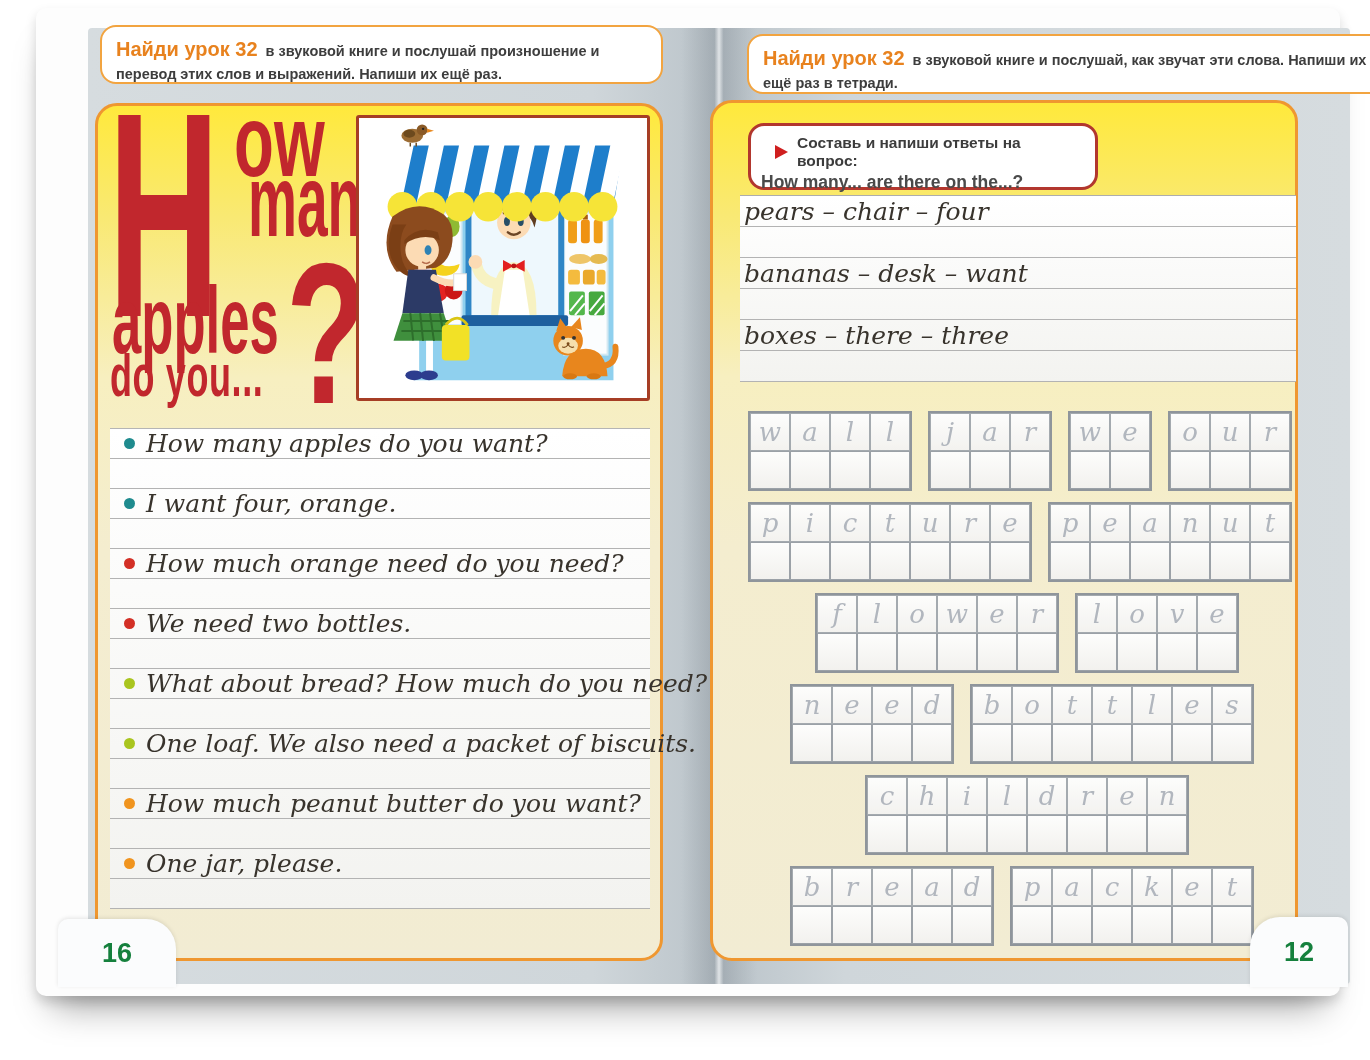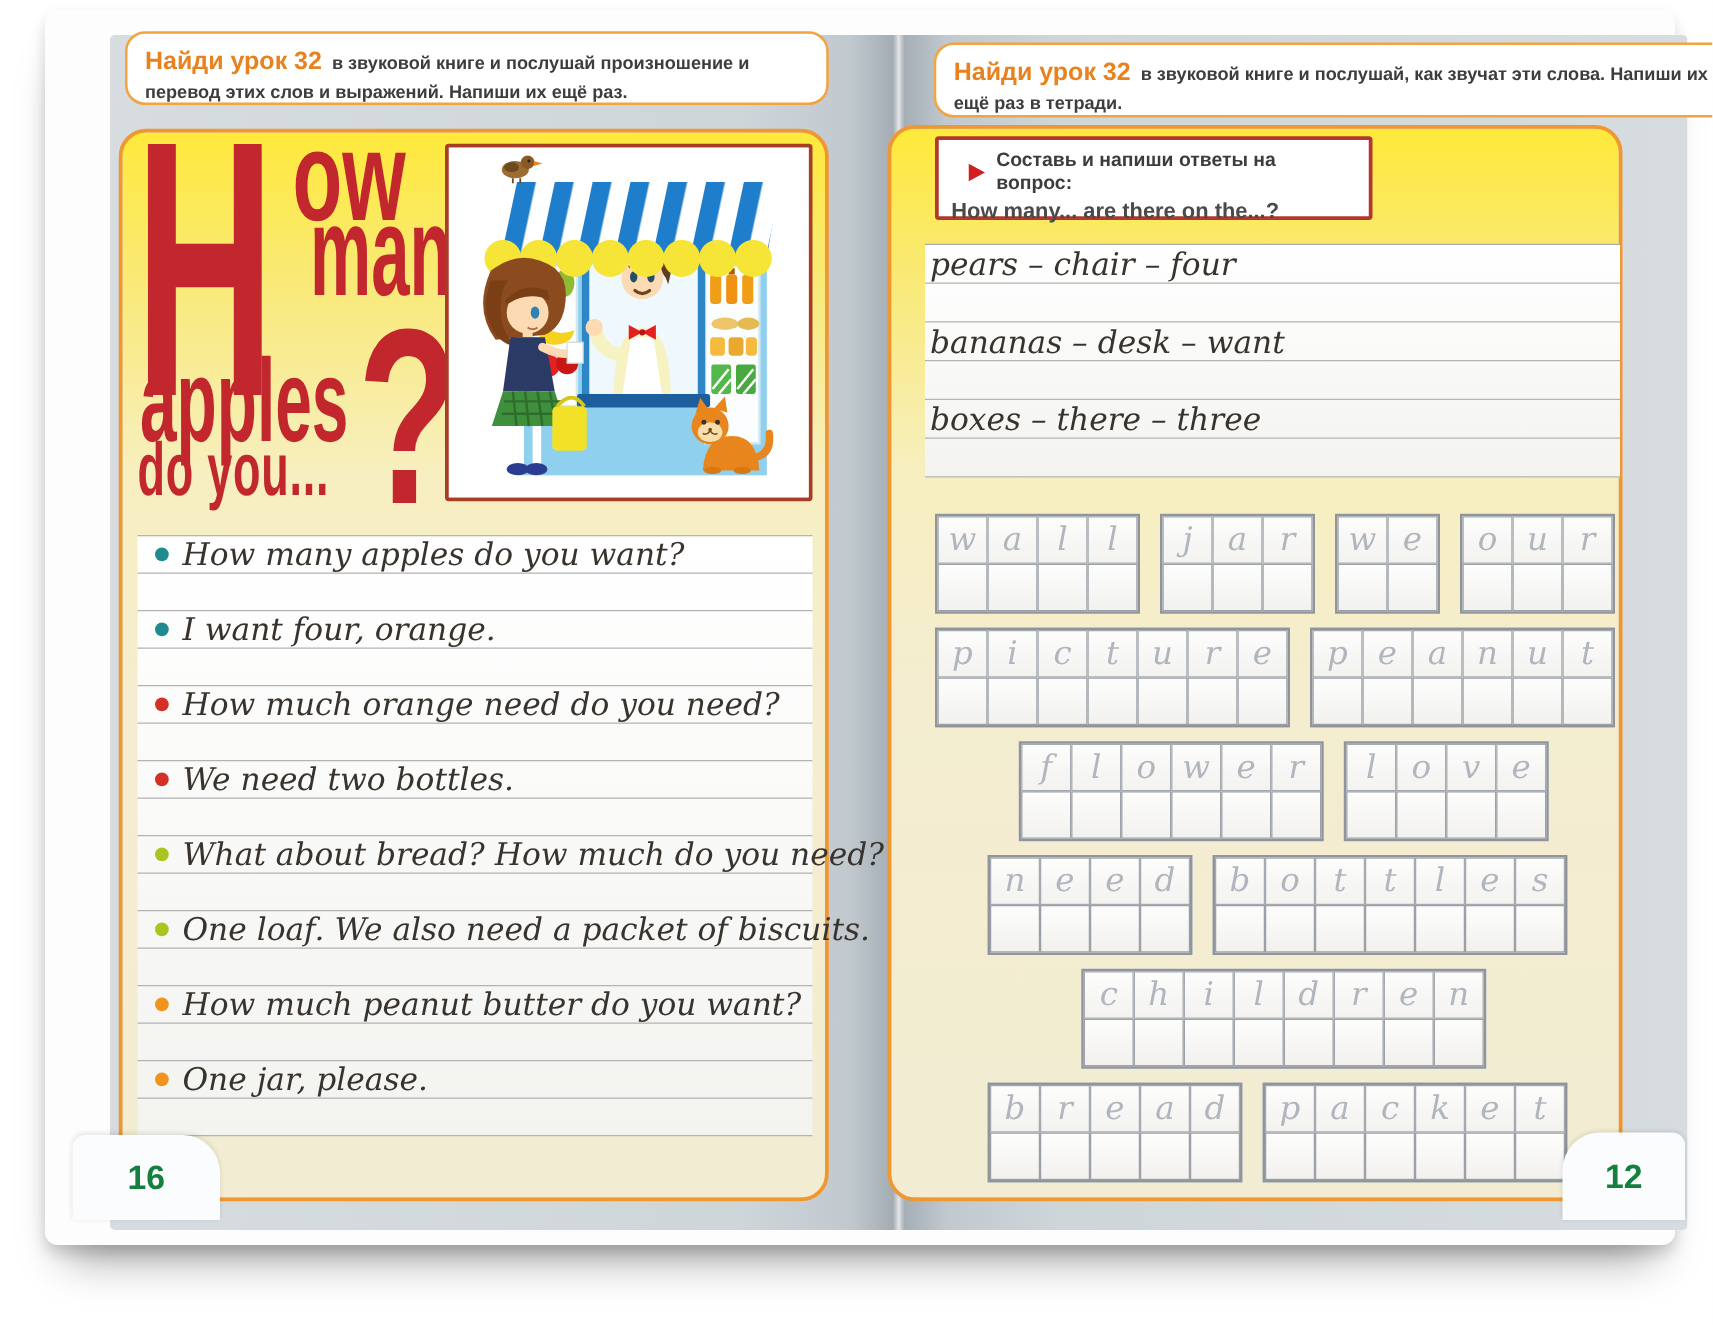--- a/index.html
+++ b/index.html
@@ -52,40 +52,40 @@
   .answers-panel { position:absolute; left:27px; top:92px; width:556px; height:187px;
                 background:linear-gradient(180deg,#ffffff 0%,#f3f3f0 100%); border-top:1px solid #adadad; }
   .rule-row { display:flex; align-items:flex-end; border-bottom:1px solid #b3b3b3; padding-left:12px; }
   .list-panel .rule-row { height:30px; }
   .answers-panel .rule-row { height:31px; padding-left:4px; }
   .bullet { width:11px; height:11px; border-radius:50%; margin:0 11px 9px 2px; flex:0 0 auto; }
   .hw { font-family:"DejaVu Serif", serif; font-style:italic; font-size:25px;
         color:#38332c; line-height:1; padding-bottom:2px; white-space:nowrap; }
 
   
-  .ex-box { position:absolute; left:35px; top:6px; width:350px; height:67px; background:#fff;
-            border:3px solid #b2372e; border-radius:3px; padding:8px 28px 6px 10px; }
+  .ex-box { position:absolute; left:35px; top:20px; width:350px; height:67px; background:#fff;
+            border:3px solid #b2372e; border-radius:16px; padding:8px 28px 6px 10px; }
   .ex-line1 { display:flex; align-items:center; gap:9px; padding-left:14px; }
   .tri { width:0; height:0; border-left:13px solid #cf1f1f; border-top:7px solid transparent;
          border-bottom:7px solid transparent; flex:0 0 auto; }
   .ex-ru { font-weight:bold; font-size:15.5px; color:#3c3c3c; }
   .ex-en { font-weight:bold; font-size:17.5px; color:#4a4a4a; margin-top:2px; }
 
   
   .trace-area { position:absolute; left:0; top:308px; width:100%; }
   .trace-row { display:flex; gap:16px; margin-bottom:11px; }
   .trace-block { display:grid; grid-auto-rows:38px; border:2px solid #8f959b; background:#fff; }
   .trace-cell { border:1px solid #9ba1a7; background:linear-gradient(180deg,#fdfdfc,#f2f1ee);
                 display:flex; align-items:center; justify-content:center; }
   .trace-cell.letter { font-family:"DejaVu Serif", serif; font-style:italic; font-size:26px;
                        color:#a9afb7; opacity:.9; }
 
   
   .page-tab { position:absolute; background:#fbfcfd; display:flex; align-items:center; justify-content:center;
-              color:#15803d; font-weight:bold; font-size:27px; box-shadow:0 -1px 4px rgba(0,0,0,.10); }
+              color:#15803d; font-weight:bold; font-size:27px; box-shadow:0 -1px 4px rgba(0,0,0,.10);margin-top:11px; }
   .tab-left  { left:58px;   top:908px; width:118px; height:68px; border-radius:10px 30px 0 0; }
   .tab-right { left:1250px; top:906px; width:98px;  height:70px; border-radius:30px 10px 0 0; }
 </style>
 </head>
 <body>
 
 <div class="screen">
   <div class="book">
     <div class="spread">
       <div class="page-bg left"></div>

